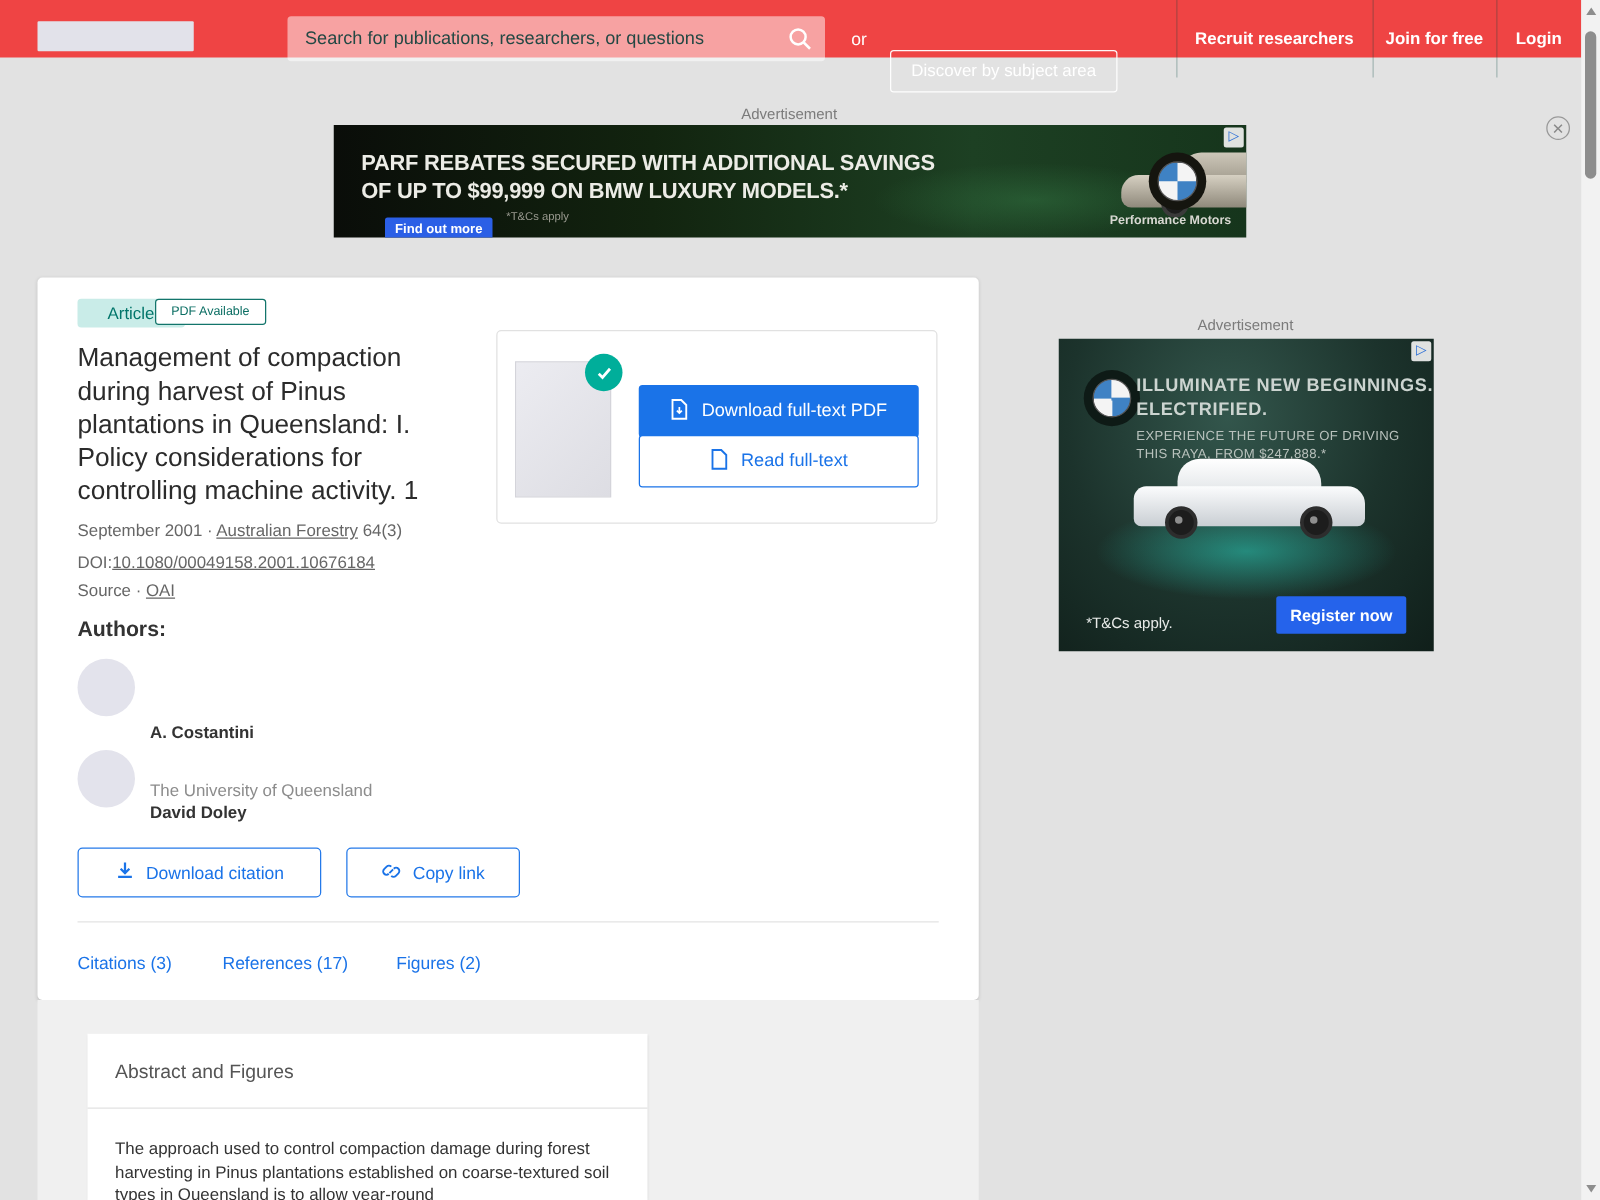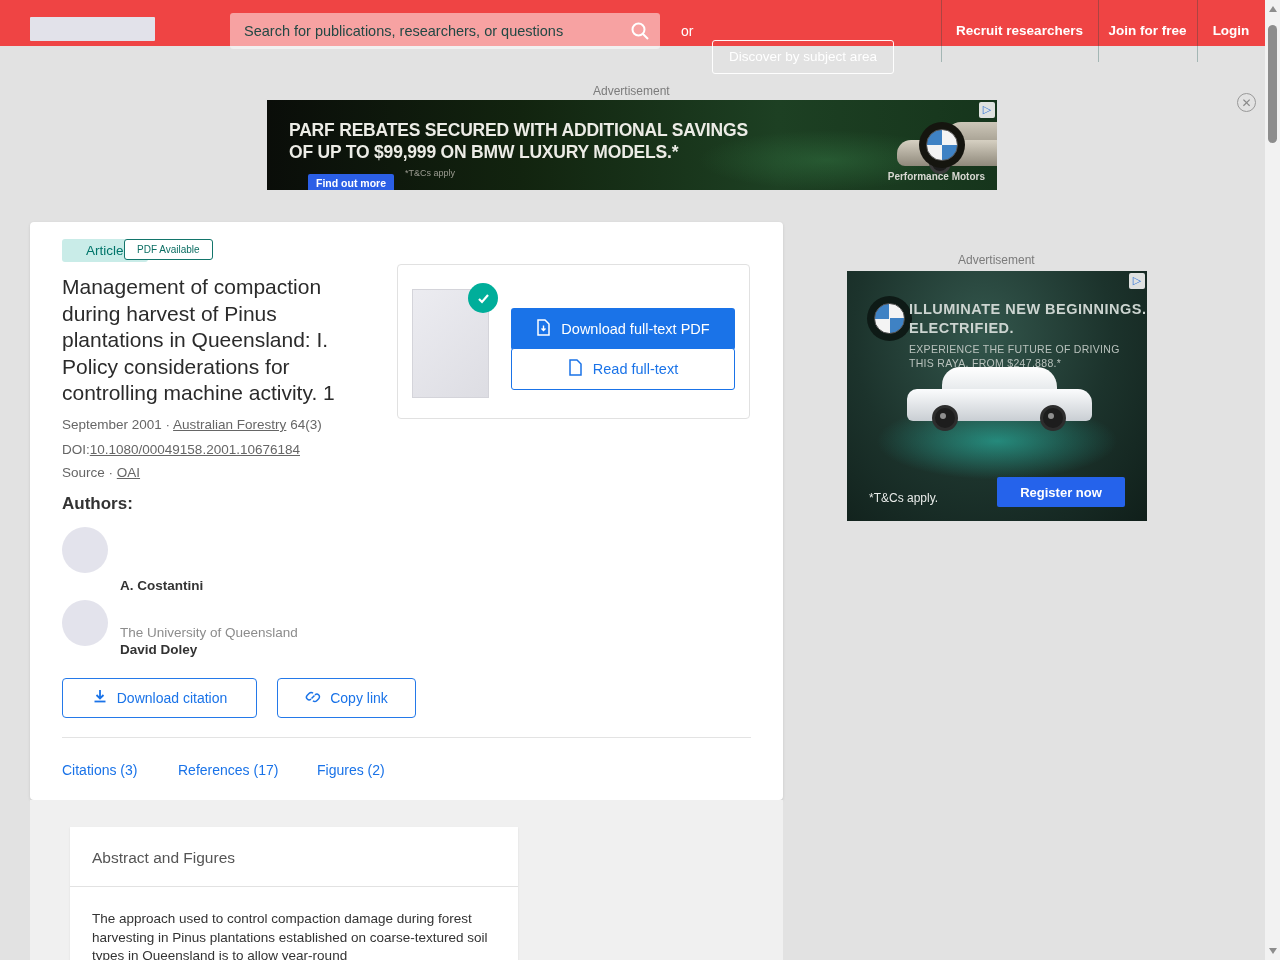--- a/index.html
+++ b/index.html
@@ -63,21 +63,21 @@
   .pdf-thumb { position:absolute; left:14px; top:24px; width:77px; height:109px; background:linear-gradient(135deg,#ececf1,#dddde3); border:1px solid #d4d4da; }
   .pdf-check { position:absolute; left:70px; top:18px; width:30px; height:30px; border-radius:50%; background:#00ae9a; display:flex; align-items:center; justify-content:center; }
   .pdf-btn-dl { position:absolute; left:113px; top:26px; width:224px; height:42px; background:#1a73e8; border:none; border-radius:3px; color:#fff; font-size:14.5px; display:flex; align-items:center; justify-content:center; gap:10px; cursor:pointer; font-family:"Liberation Sans",sans-serif;margin-top:17px; }
   .pdf-btn-read { position:absolute; left:113px; top:83px; width:224px; height:42px; background:#fff; border:1px solid #1a73e8; border-radius:3px; color:#1a73e8; font-size:14.5px; display:flex; align-items:center; justify-content:center; gap:10px; cursor:pointer; font-family:"Liberation Sans",sans-serif; }
 
   
   .side-ad { position:absolute; left:847px; top:271px; width:300px; height:250px; background:radial-gradient(ellipse at 45% 25%, #33564c 0%, #1c332c 55%, #101f1a 100%); overflow:hidden; }
   .side-head { position:absolute; left:62px; color:#ccd4d0; font-weight:bold; letter-spacing:0.5px; font-size:14.5px; }
   .side-sub { position:absolute; left:62px; color:#b9c2bd; font-size:10.5px; letter-spacing:0.3px; }
   .side-tcs { position:absolute; left:22px; bottom:16px; color:#e8ebe9; font-size:12px; }
-  .side-cta { position:absolute; right:22px; bottom:14px; width:128px; height:30px; background:#2563eb; border:none; border-radius:2px; color:#fff; font-size:13px; font-weight:bold; cursor:pointer; font-family:"Liberation Sans",sans-serif; }
+  .side-cta { position:absolute; right:22px; bottom:14px; width:104px; height:30px; background:#2563eb; border:none; border-radius:2px; color:#fff; font-size:13px; font-weight:bold; cursor:pointer; font-family:"Liberation Sans",sans-serif; }
   .suv-glow { position:absolute; left:25px; top:130px; width:250px; height:80px; background:radial-gradient(ellipse, rgba(40,215,195,0.5), transparent 68%); }
   .suv { position:absolute; left:55px; top:90px; width:200px; height:75px; }
   .suv-roof { position:absolute; left:40px; top:6px; width:115px; height:30px; border-radius:18px 20px 0 0; background:linear-gradient(180deg,#ffffff,#dfe3e6); }
   .suv-body { position:absolute; left:5px; top:28px; width:185px; height:32px; border-radius:10px 14px 6px 6px; background:linear-gradient(180deg,#fbfcfd,#c9ced3); }
   .suv .wheel { border:3px solid #2d2d2d; }
 
   
   .lower-section { position:absolute; left:30px; top:800px; width:753px; height:160px; background:#f0f0f0; }
   .abs-card { position:absolute; left:40px; top:27px; width:448px; height:133px; background:#fff; box-shadow:0 1px 2px rgba(0,0,0,0.08); }
   .abs-head { position:absolute; left:22px; top:22px; color:#555; font-size:15.5px; }

